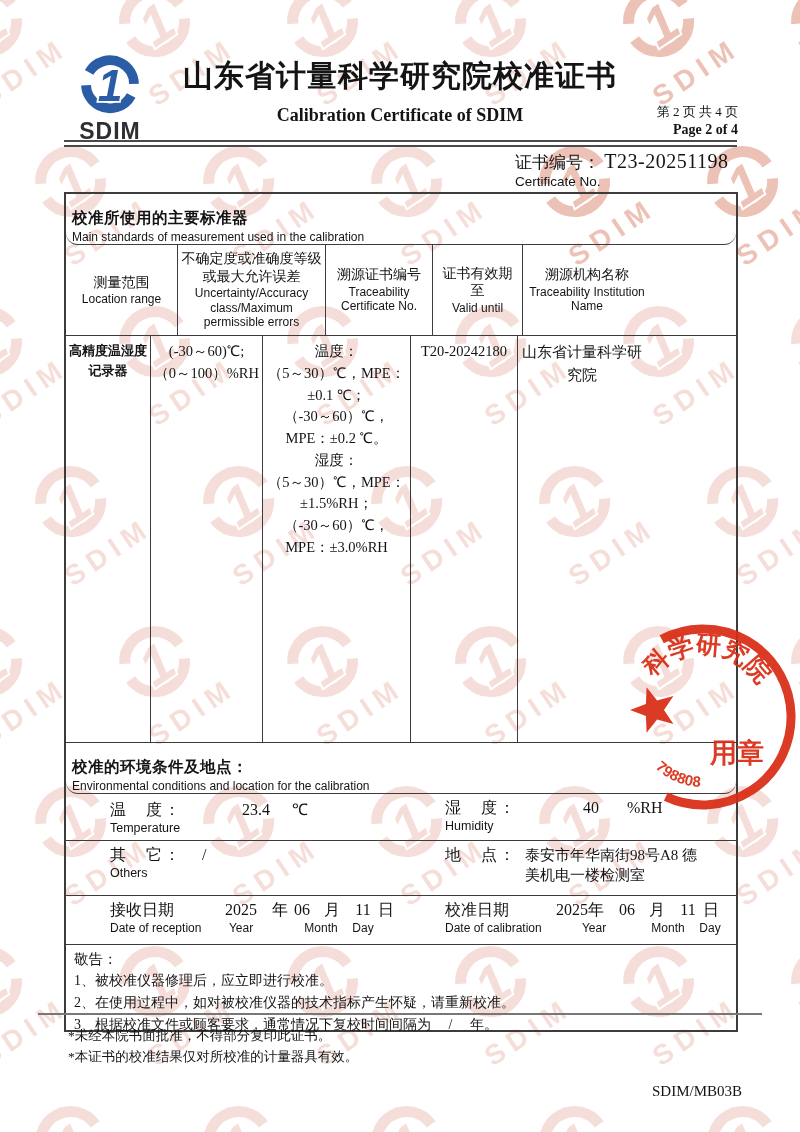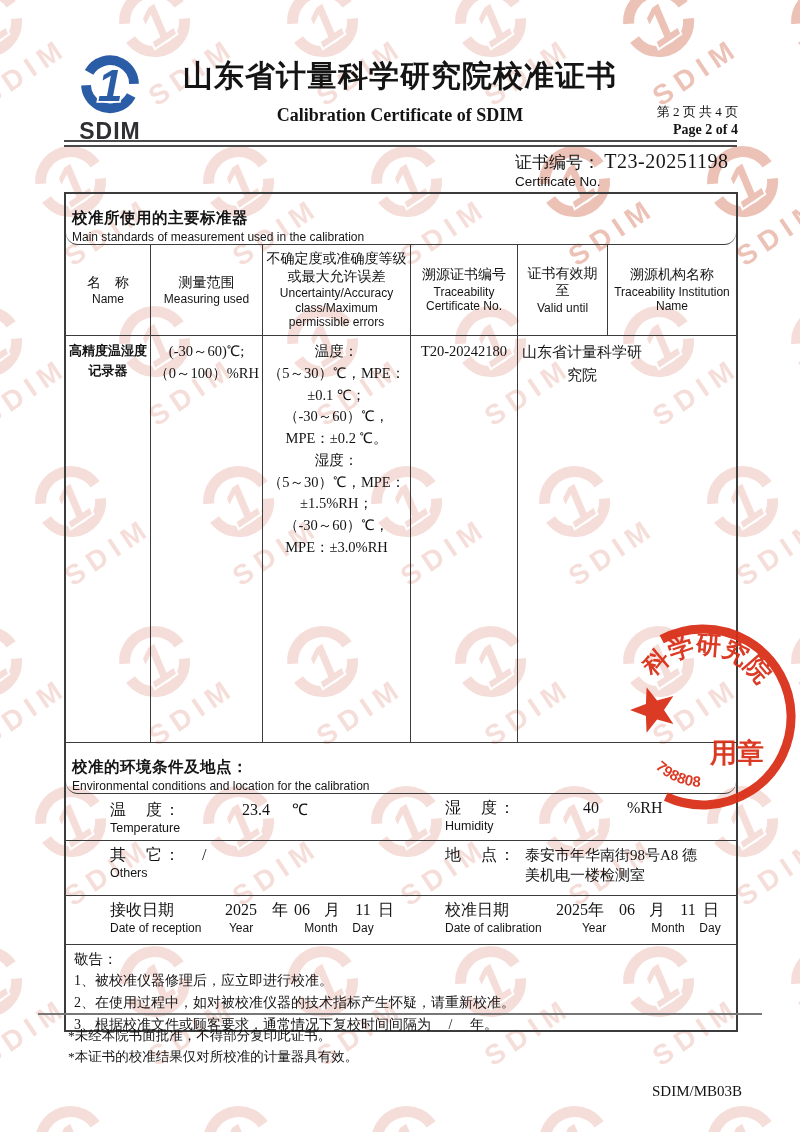--- a/index.html
+++ b/index.html
@@ -338,27 +338,23 @@
   </div>
 
   <div class="doc-table">
 
     <div class="t-sect">
       <div class="sect-cn">校准所使用的主要标准器</div>
       <div class="sect-en">Main standards of measurement used in the calibration</div>
     </div>
 
     <div class="t-grid hdr-row">
-      <div class="cell c1">
-        <div class="hdr-cn">名　称</div>
-        <div class="hdr-en">Name</div>
-      </div>
       <div class="cell c2">
         <div class="hdr-cn">测量范围</div>
-        <div class="hdr-en">Measuring used</div>
+        <div class="hdr-en">Location range</div>
       </div>
       <div class="cell c3">
         <div class="hdr-cn">不确定度或准确度等级或最大允许误差</div>
         <div class="hdr-en">Uncertainty/Accuracy class/Maximum permissible errors</div>
       </div>
       <div class="cell c4">
         <div class="hdr-cn">溯源证书编号</div>
         <div class="hdr-en">Traceability Certificate No.</div>
       </div>
       <div class="cell c5">

